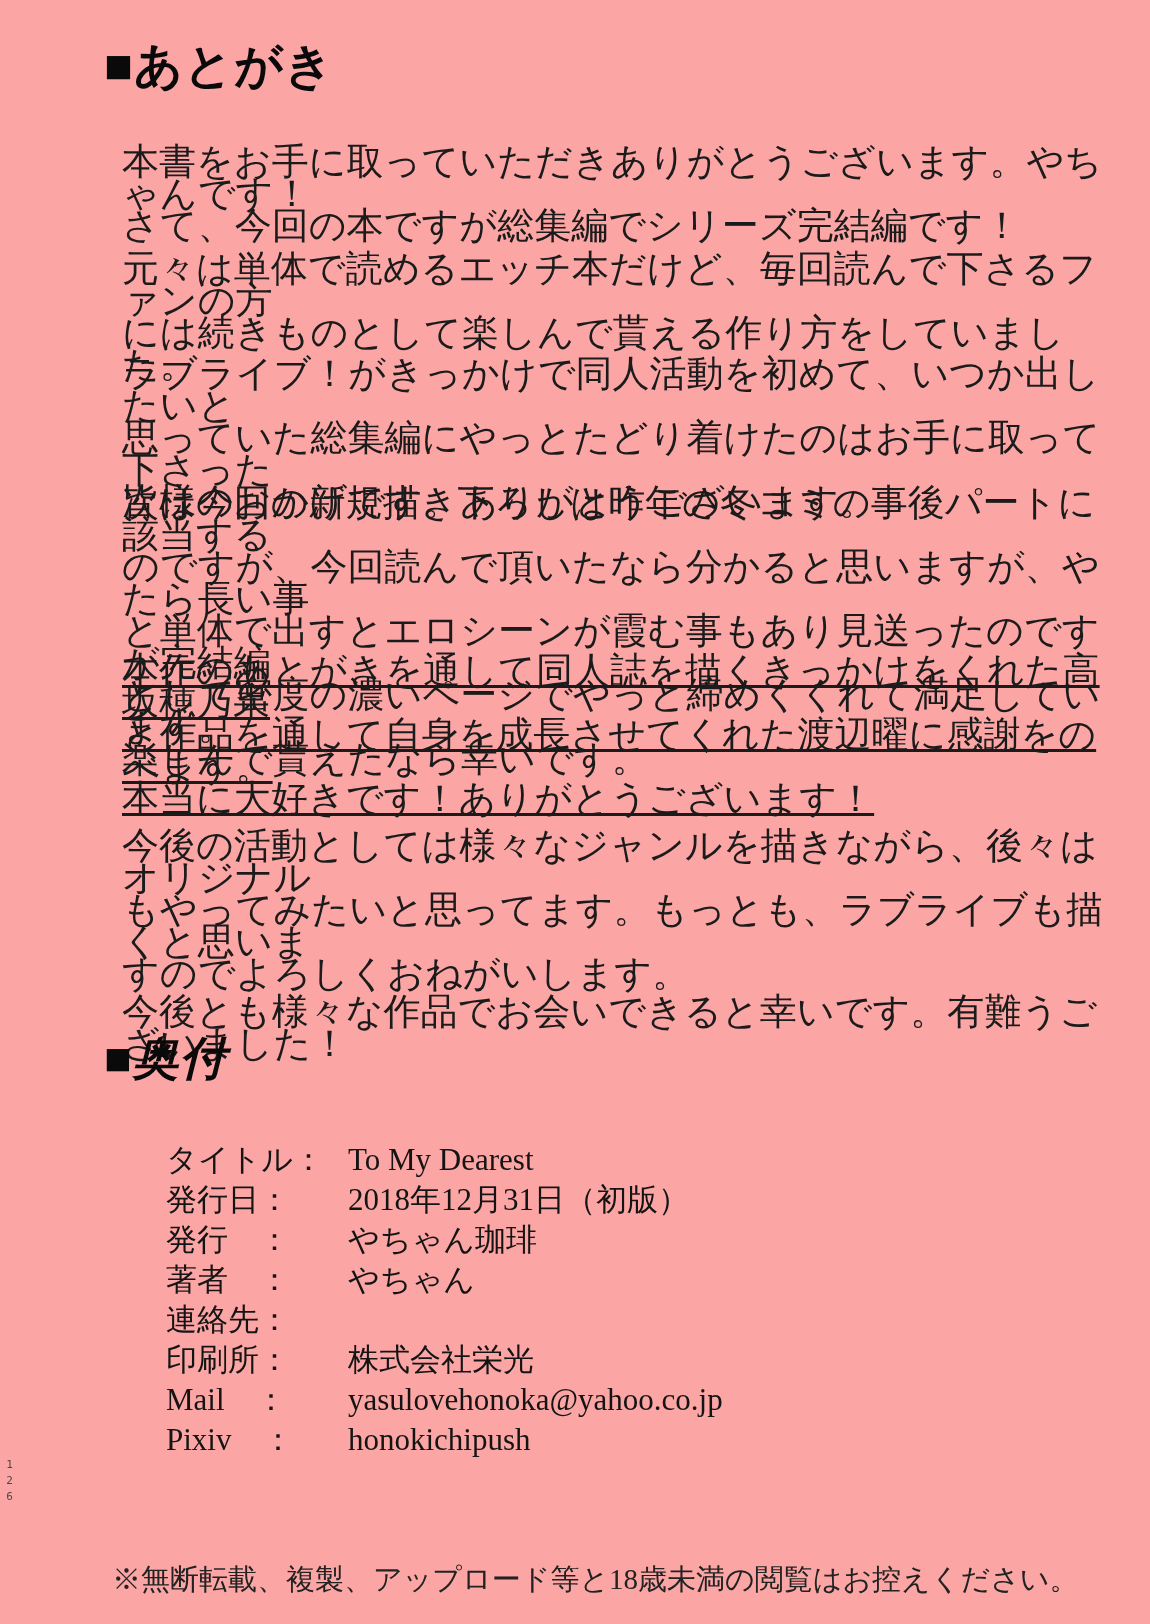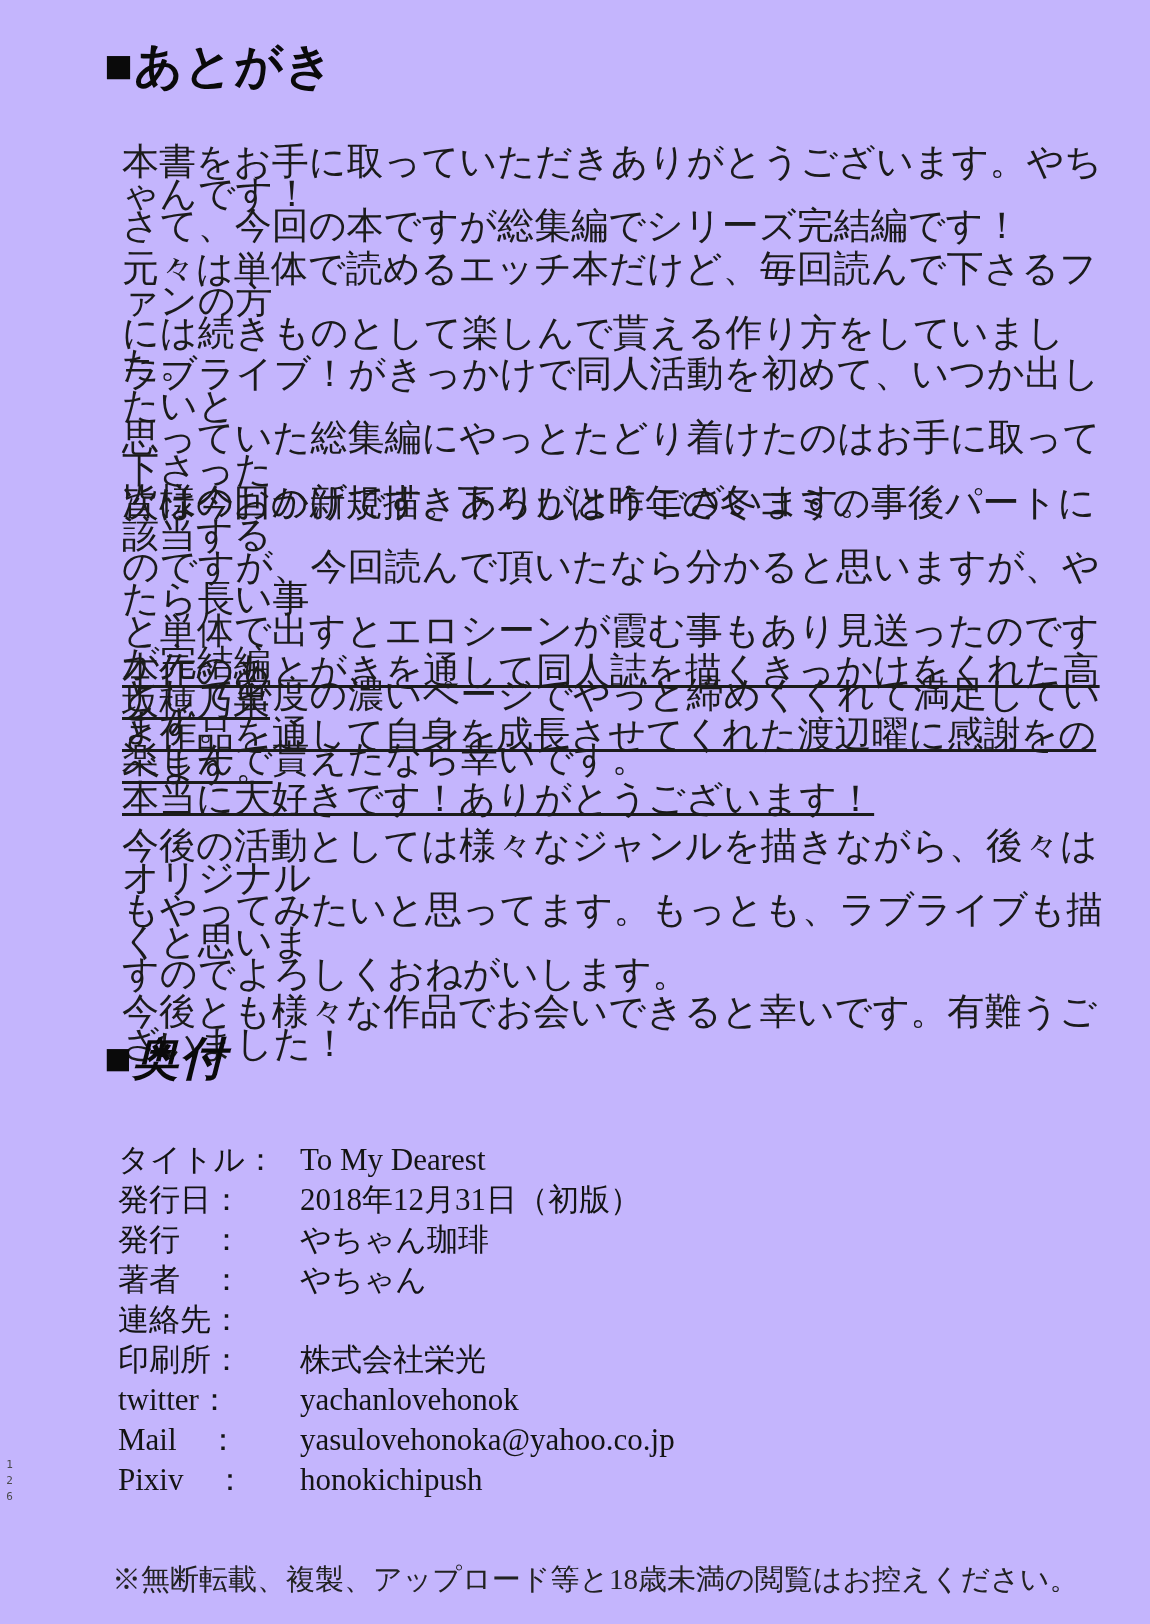--- a/index.html
+++ b/index.html
@@ -5,21 +5,21 @@
   html, body { margin: 0; padding: 0; }
   body {
     width: 1150px;
     height: 1624px;
     background: #ffffff;
     color: #1b1b1b;
     font-family: "Liberation Sans", "DejaVu Sans", sans-serif;
     position: relative;
     overflow: hidden;
   }
-  .page { position: absolute; inset: 0; background: #c4b5fd; }
+  .page { position: absolute; inset: 0; background: #fca5a5; }
 
   .section-heading {
     position: absolute;
     left: 104px;
     font-size: 48px;
     font-weight: 800;
     letter-spacing: 1px;
     color: #0a0a0a;
     white-space: nowrap;
   }
@@ -47,21 +47,21 @@
   .colophon-rows {
     position: absolute;
     left: 118px;
     top: 1140px;
     width: 960px;
     font-family: "Liberation Serif", "DejaVu Serif", serif;
     font-size: 31px;
     line-height: 40px;
     color: #141414;
   }
-  .colophon-row { white-space: nowrap; }
+  .colophon-row { white-space: nowrap; margin-left: 48px; }
   .col-label { display: inline-block; min-width: 182px; }
   .col-value { display: inline-block; }
 
   .page-number {
     position: absolute;
     left: 3px;
     top: 1458px;
     font-size: 11px;
     line-height: 13px;
     color: #4a4a4a;
@@ -124,23 +124,20 @@
     <div class="colophon-row">
       <span class="col-label">著者　：</span><span class="col-value">やちゃん</span>
     </div>
     <div class="colophon-row">
       <span class="col-label">連絡先：</span><span class="col-value"></span>
     </div>
     <div class="colophon-row">
       <span class="col-label">印刷所：</span><span class="col-value">株式会社栄光</span>
     </div>
     <div class="colophon-row">
-      <span class="col-label">twitter：</span><span class="col-value">yachanlovehonok</span>
-    </div>
-    <div class="colophon-row">
       <span class="col-label">Mail　：</span><span class="col-value">yasulovehonoka@yahoo.co.jp</span>
     </div>
     <div class="colophon-row">
       <span class="col-label">Pixiv　：</span><span class="col-value">honokichipush</span>
     </div>
   </div>
 
   <div class="page-number">126</div>
 
   <div class="footer-notice">※無断転載、複製、アップロード等と18歳未満の閲覧はお控えください。</div>

